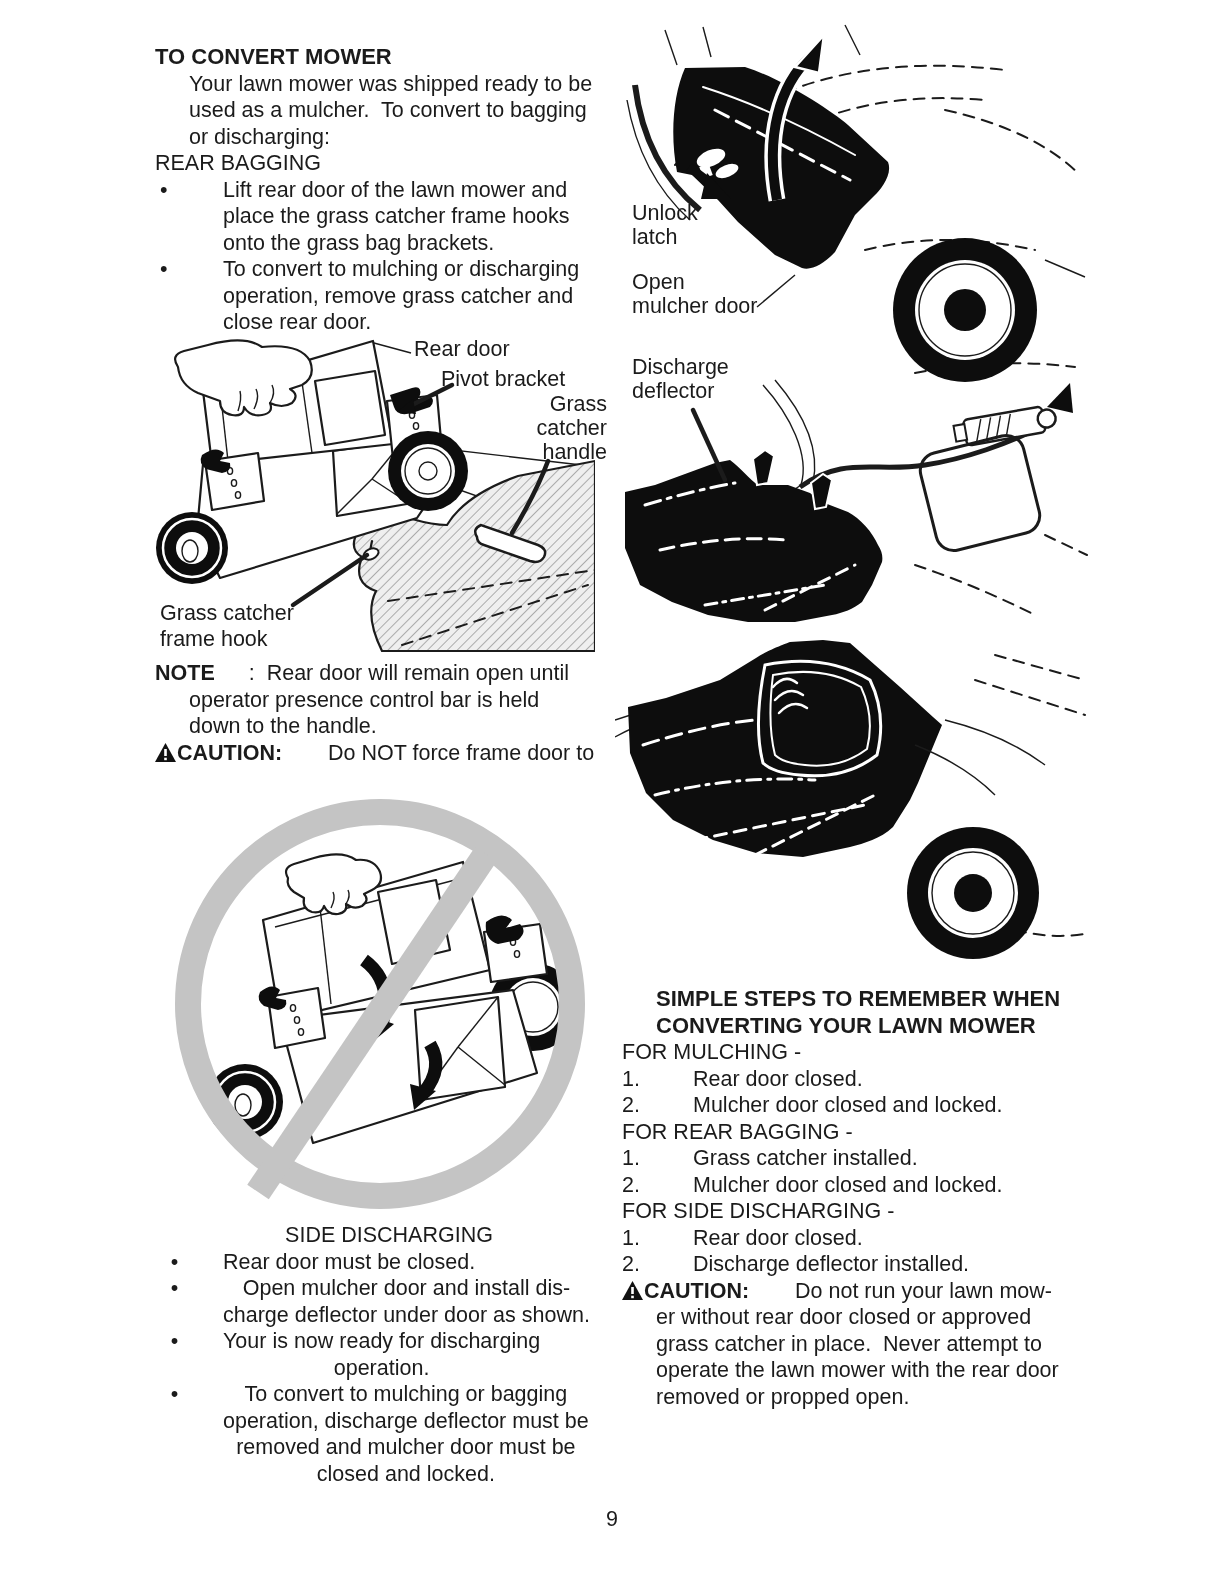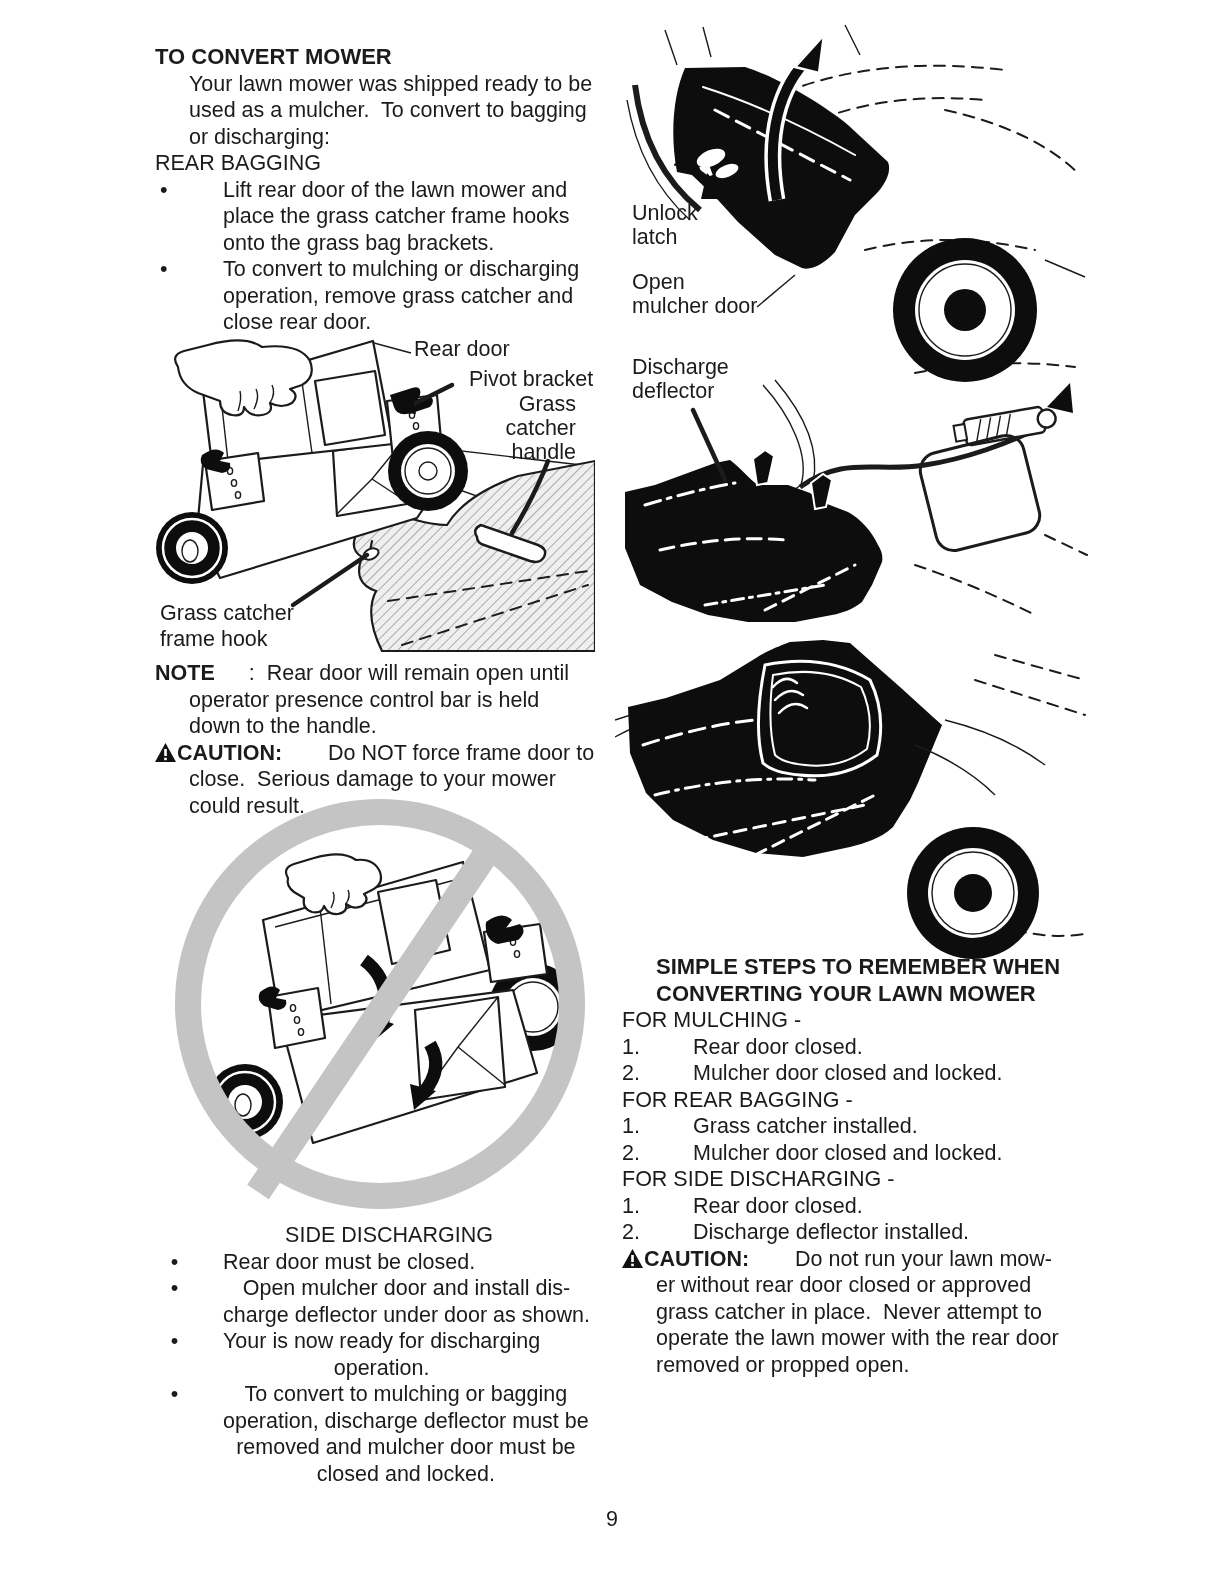--- a/index.html
+++ b/index.html
@@ -129,38 +129,36 @@
 
       <line class="s1" x1="224" y1="10" x2="261" y2="20"></line>
       <line class="ld" x1="302" y1="52" x2="258" y2="74"></line>
       <polygon class="k" points="247,79 263,66 266,81"></polygon>
       <path class="ld" d="M398,128 Q386,160 362,200"></path>
       <line class="ld" x1="143" y1="272" x2="217" y2="222"></line>
     </svg>
   </figure>
 
   <div class="abs label" style="left:414px;top:337px;">Rear door</div>
-  <div class="abs label" style="left:469px;top:367px;text-align:center;">Pivot bracket</div>
-  <div class="abs label" style="left:436px;top:392px;width:140px;text-align:right;">Grass
+  <div class="abs label" style="left:441px;top:367px;text-align:center;">Pivot bracket</div>
+  <div class="abs label" style="left:467px;top:392px;width:140px;text-align:right;">Grass
 catcher
 handle</div>
   <div class="abs label" style="left:160px;top:600px;line-height:26px;">Grass catcher
 frame hook</div>
 
   <div class="abs t" style="left:155px;top:660px;width:462px;">
     <div><span class="b">NOTE</span><span class="pw">:  Rear door will remain open until</span></div>
     <div class="pw">operator presence control bar is held
 down to the handle.</div>
     <div><svg class="cicon" width="21" height="19" viewBox="0 0 21 19">
           <path d="M10.5,0 L21,19 L0,19 Z" fill="#111"></path>
           <rect x="9.2" y="6" width="2.6" height="7" fill="#fff"></rect>
           <rect x="9.2" y="14.7" width="2.6" height="2.5" fill="#fff"></rect>
         </svg><span class="b">CAUTION:</span><span class="pw">  Do NOT force frame door to</span></div>
-    <div class="pw">close.  Serious damage to your mower
-could result.</div>
   </div>
 
   <figure class="abs" style="left:168px;top:792px;">
     <svg width="424" height="424" viewBox="0 0 424 424">
 
       <g>
         <circle cx="365" cy="215" r="44" class="k"></circle>
         <circle cx="365" cy="215" r="29" fill="#ffffff"></circle>
         <circle cx="365" cy="215" r="25" class="s1"></circle>
         <path class="sf" d="M112,228 L345,198 L369,281 L145,351 Z"></path>
@@ -350,21 +348,21 @@
 
       <g>
         <circle cx="358" cy="268" r="66" class="k"></circle>
         <circle cx="358" cy="268" r="45" fill="#ffffff"></circle>
         <circle cx="358" cy="268" r="41" class="s1"></circle>
         <circle cx="358" cy="268" r="19" class="k"></circle>
       </g>
     </svg>
   </figure>
 
-  <div class="abs t" style="left:622px;top:953px;width:488px;">
+  <div class="abs t" style="left:622px;top:985px;width:488px;">
     <div class="h pw" style="line-height:27px;">SIMPLE STEPS TO REMEMBER WHEN
 CONVERTING YOUR LAWN MOWER</div>
     <div>FOR MULCHING -</div>
     <div class="li">
         <span class="num">1.</span>
         <span class="pw">Rear door closed.</span>
       </div>
     <div class="li">
         <span class="num">2.</span>
         <span class="pw">Mulcher door closed and locked.</span>

